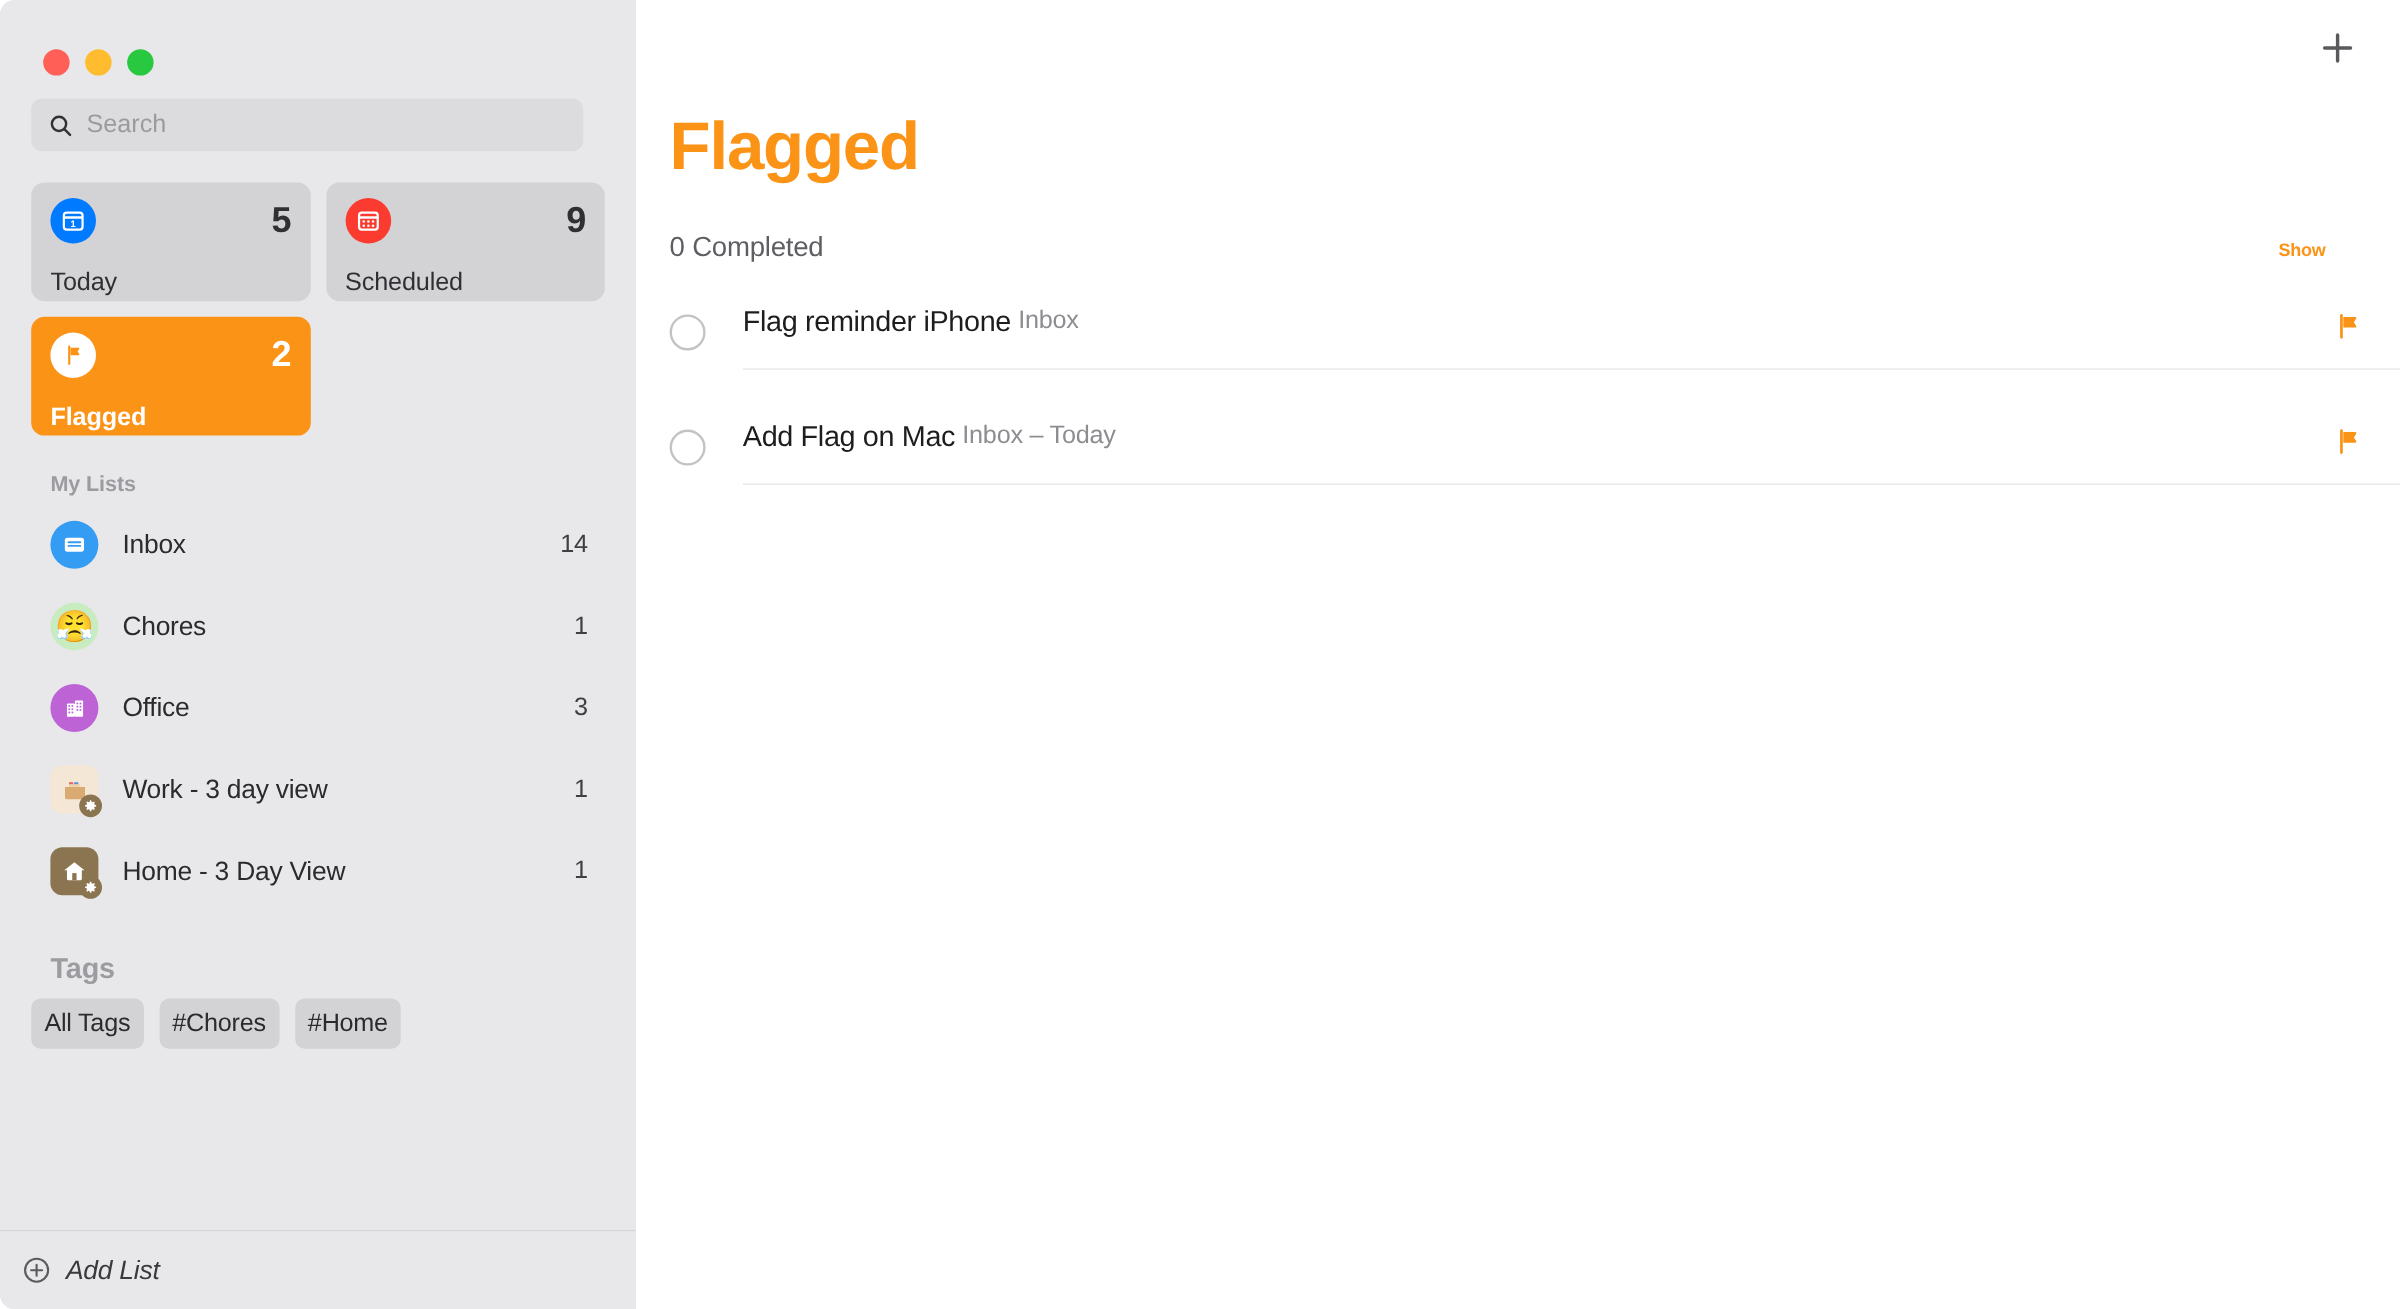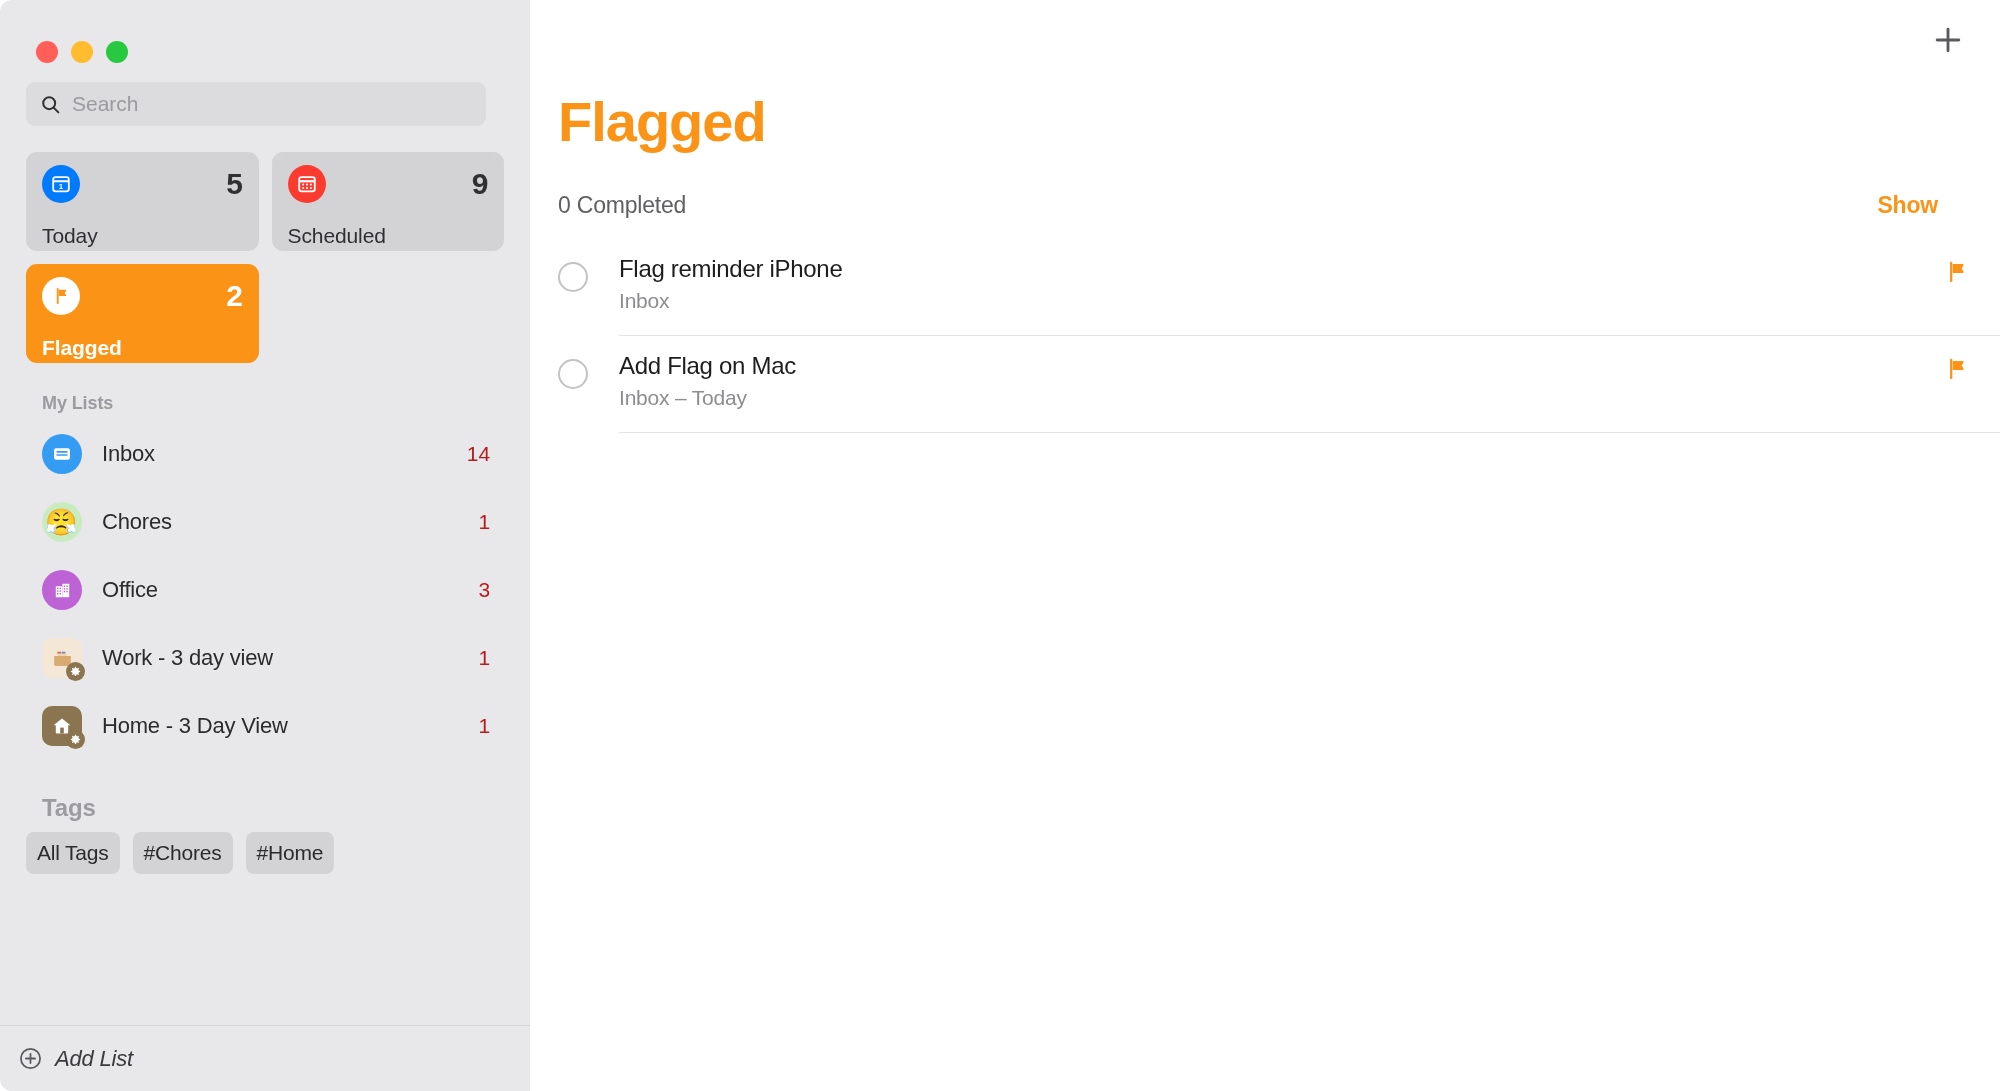--- a/index.html
+++ b/index.html
@@ -99,21 +99,21 @@
   .ic-prio   { background: #0a72e8; }
   .gear-badge {
     position: absolute; right: -3px; bottom: -3px;
     width: 19px; height: 19px; border-radius: 50%;
     display: flex; align-items: center; justify-content: center;
   }
   .gear-work { background: #8a7550; }
   .gear-home { background: #8a7550; }
   .gear-prio { background: #0a72e8; }
   .list-label { font-size: 22px; color: #2b2b2e; flex: 1; letter-spacing: -0.2px; }
-  .list-count { font-size: 21px; color: #b91c1c; letter-spacing: -0.1px; }
+  .list-count { font-size: 21px; color: #404040; letter-spacing: -0.1px; }
 
   
   .tags-head {
     font-size: 24px; font-weight: 700; color: #9b9ba0;
     padding: 34px 0 10px 42px; letter-spacing: -0.1px;
   }
   .tag-pills { display: flex; gap: 13px; padding: 0 26px; flex-wrap: wrap; }
   .tag-pill {
     background: #d3d3d6; border-radius: 8px;
     height: 42px; display: flex; align-items: center;
@@ -147,39 +147,39 @@
   .main-title {
     font-size: 56px; font-weight: 700; color: #fb9316;
     padding: 28px 0 0 28px; letter-spacing: -1px; line-height: 1;
   }
   .completed-bar {
     display: flex; align-items: baseline; justify-content: space-between;
     padding: 42px 62px 0 28px;
   }
   .completed-text { font-size: 23px; color: #5e5e63; letter-spacing: -0.2px; }
   .show-link {
-    font-size: 23px; color: #fb9316; font-weight: 600;
+    font-size: 15px; color: #fb9316; font-weight: 600;
     cursor: pointer; letter-spacing: -0.2px;
   }
   .rem-list { margin-top: 20px; padding-left: 28px; }
   .rem-row {
     display: flex; align-items: flex-start;
     padding: 16px 0 0 0; position: relative; min-height: 96px;
   }
   .rem-check {
     width: 30px; height: 30px; flex: 0 0 30px;
     border: 2px solid #c3c3c7; border-radius: 50%;
     margin: 7px 31px 0 0; cursor: pointer; background: #fff;
   }
   .rem-body {
     flex: 1; border-bottom: 1px solid #e3e3e5;
     padding-bottom: 22px; padding-right: 30px;
     display: flex; justify-content: space-between; align-items: flex-start;
   }
-  .rem-texts { display: flex; flex-direction: column; gap: 6px; }
+  .rem-texts { display: flex; flex-direction: row; gap: 6px; }
   .rem-title { font-size: 24px; color: #1d1d1f; letter-spacing: -0.3px; }
   .rem-sub { font-size: 21px; color: #8c8c91; letter-spacing: -0.2px; }
   .rem-flag { width: 26px; height: 26px; flex: 0 0 26px; margin-top: 4px; color: #fb9316; }
 
   .emoji-glyph { font-size: 26px; line-height: 1; }
 </style>
 </head>
 <body>
 
 <div class="window">

